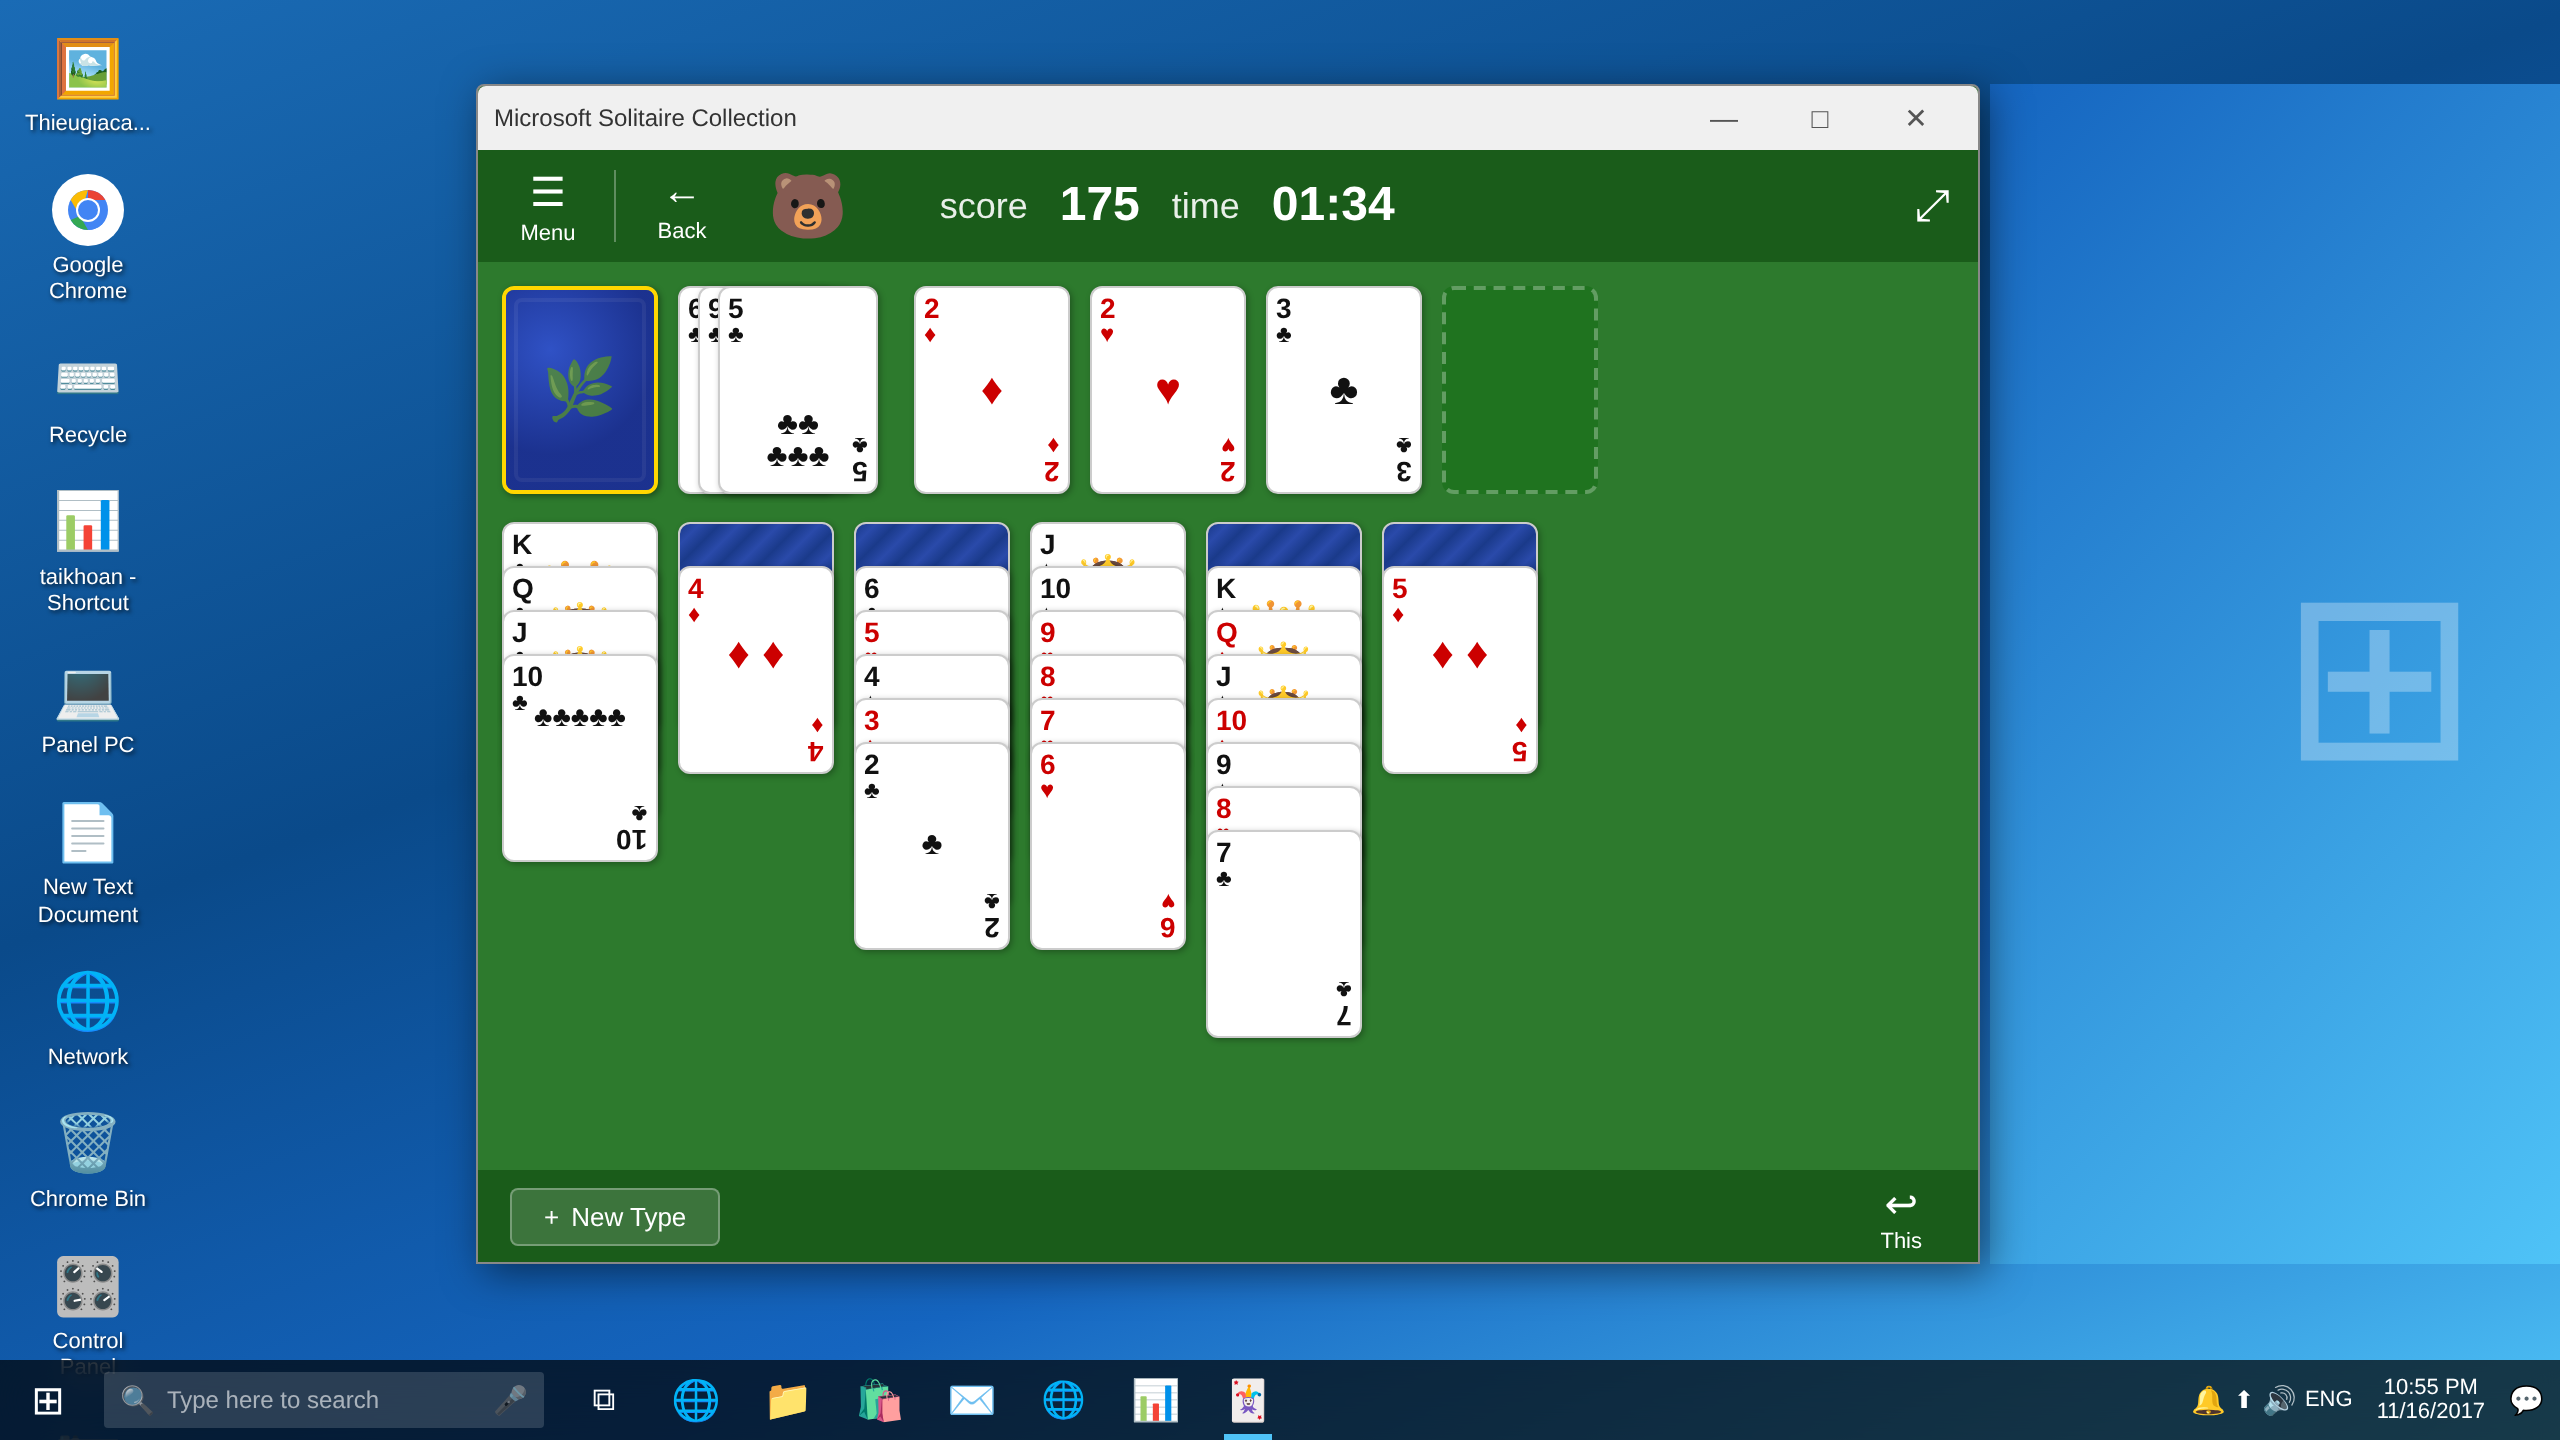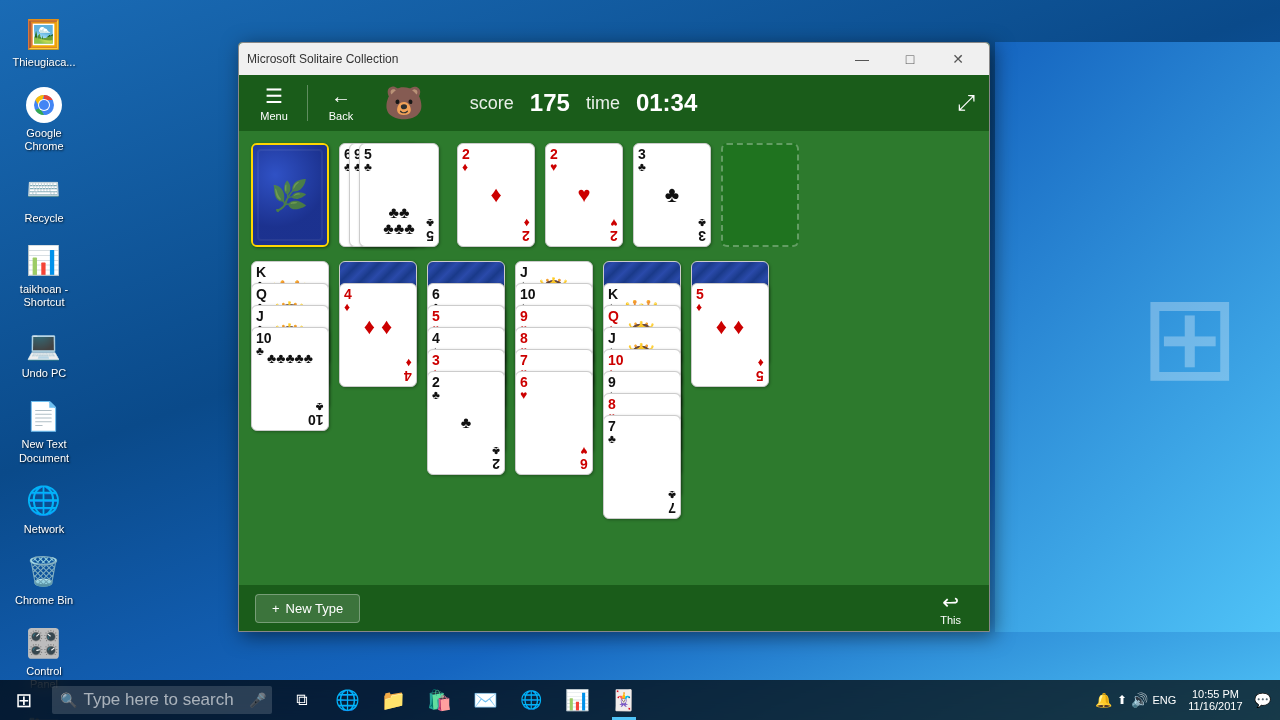--- a/index.html
+++ b/index.html
@@ -87,21 +87,21 @@
       padding: 0 8px;
       margin-left: 4px;
       gap: 6px;
       width: 220px;
     }
     .taskbar-search input {
       background: none;
       border: none;
       outline: none;
       color: rgba(255,255,255,0.8);
-      font-size: 17px;
+      font-size: 12px;
       width: 160px;
     }
     .taskbar-search input::placeholder { color: rgba(255,255,255,0.6); }
     .taskbar-apps {
       display: flex;
       align-items: center;
       margin-left: 8px;
       gap: 2px;
     }
     .taskbar-app {
@@ -415,21 +415,21 @@
     <div class="desktop-icon">
       <div class="icon-img">⌨️</div>
       <div class="icon-label">Recycle</div>
     </div>
     <div class="desktop-icon">
       <div class="icon-img">📊</div>
       <div class="icon-label">taikhoan -<br>Shortcut</div>
     </div>
     <div class="desktop-icon">
       <div class="icon-img">💻</div>
-      <div class="icon-label">Undo PC</div>
+      <div class="icon-label">Panel PC</div>
     </div>
     <div class="desktop-icon">
       <div class="icon-img">📄</div>
       <div class="icon-label">New Text<br>Document</div>
     </div>
     <div class="desktop-icon">
       <div class="icon-img">🌐</div>
       <div class="icon-label">Network</div>
     </div>
     <div class="desktop-icon">

